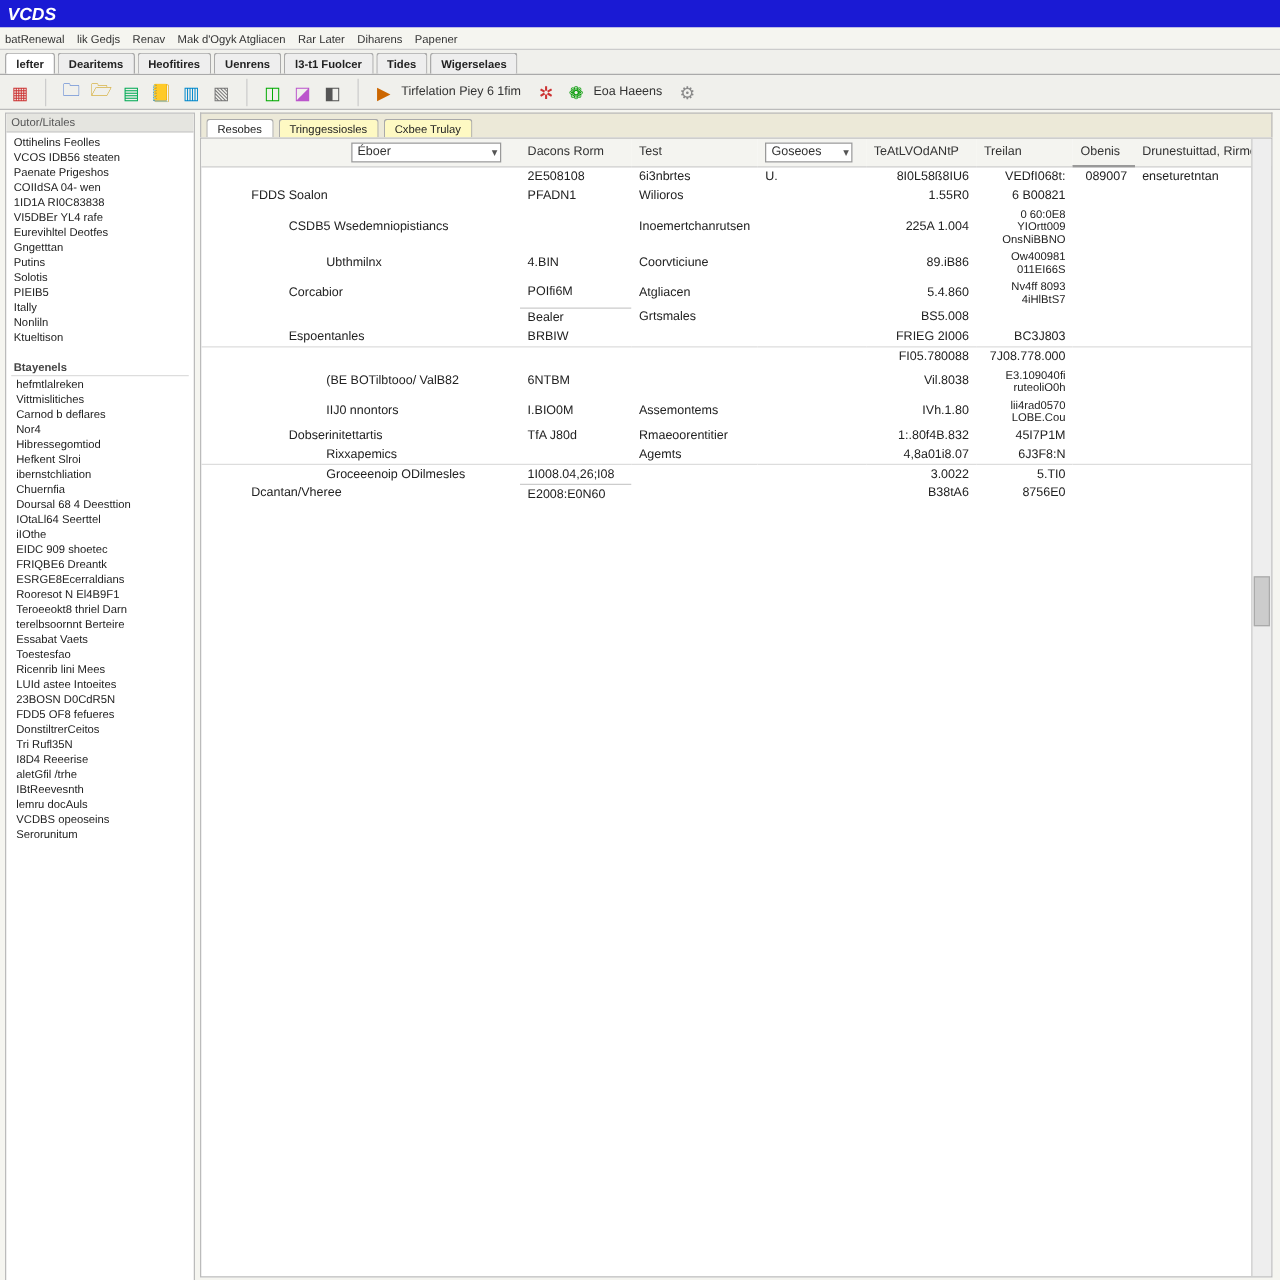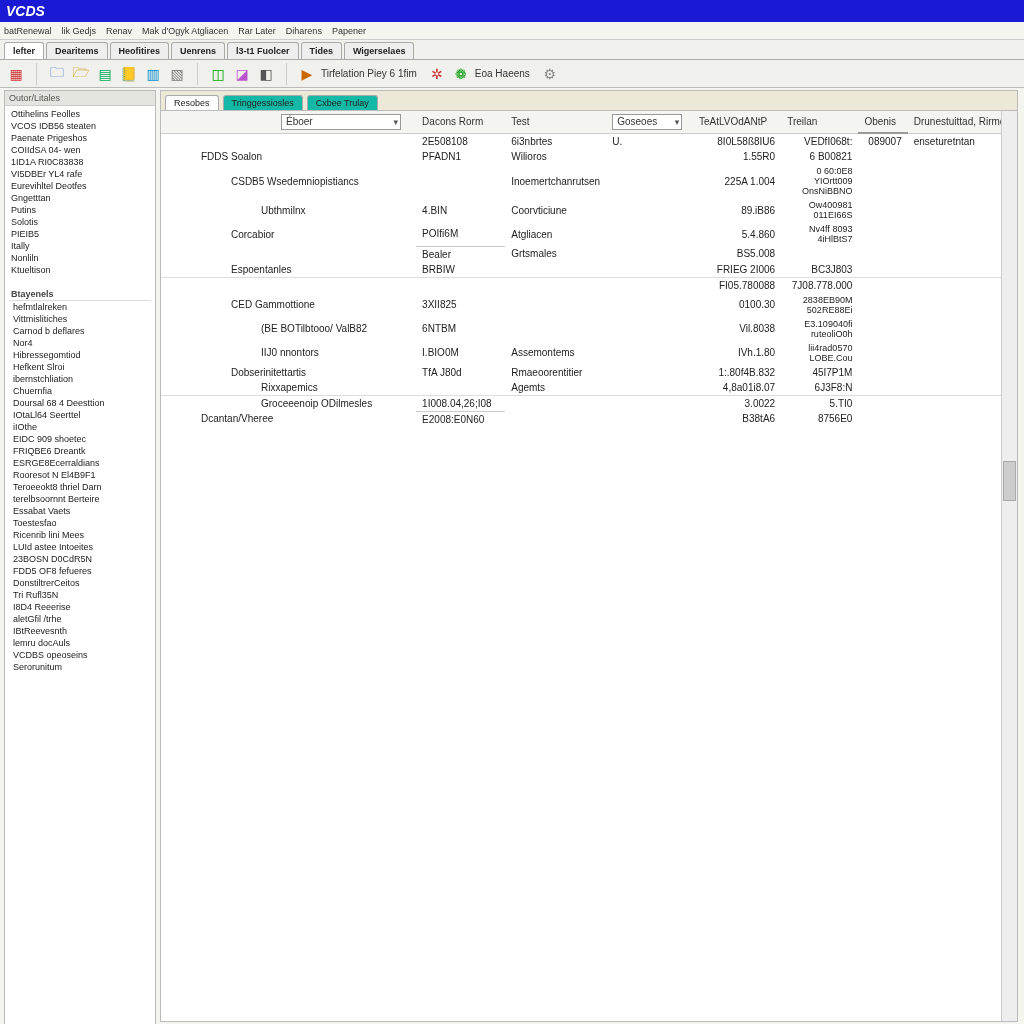--- a/index.html
+++ b/index.html
@@ -118,21 +118,21 @@
     height: 20px;
     background:#ece9d8;
     border:1px solid #bbb;
     border-bottom:none;
     display:flex;
     align-items:flex-end;
   }
   .subtab {
     border:1px solid #aaa;
     border-bottom:none;
-    background:#14b8a6;
+    background:#fef9c3;
     padding:2px 8px;
     margin-left:4px;
     font-size:9px;
     border-radius:3px 3px 0 0;
   }
   .subtab.active { background:#fff; }
   .panel {
     flex:1;
     background:#fff;
     border:1px solid #bbb;
@@ -401,30 +401,20 @@
               <td class="indent1" style="padding-left: 20px;"></td>
               <td></td>
               <td></td>
               <td></td>
               <td class="r">FI05.780088</td>
               <td class="r">7J08.778.000</td>
               <td class="r"></td>
               <td></td>
             </tr>
             <tr>
-              <td class="indent2">CED Gammottione</td>
-              <td>3XII825</td>
-              <td></td>
-              <td></td>
-              <td class="r">0100.30</td>
-              <td class="r" style="line-height: 10px; font-size: 9px;">2838EB90M<br>502RE88Ei</td>
-              <td class="r"></td>
-              <td></td>
-            </tr>
-            <tr>
               <td class="indent3">(BE BOTilbtooo/ ValB82</td>
               <td>6NTBM</td>
               <td></td>
               <td></td>
               <td class="r">Vil.8038</td>
               <td class="r" style="line-height: 10px; font-size: 9px;">E3.109040fi<br>ruteoliO0h</td>
               <td class="r"></td>
               <td></td>
             </tr>
             <tr>

